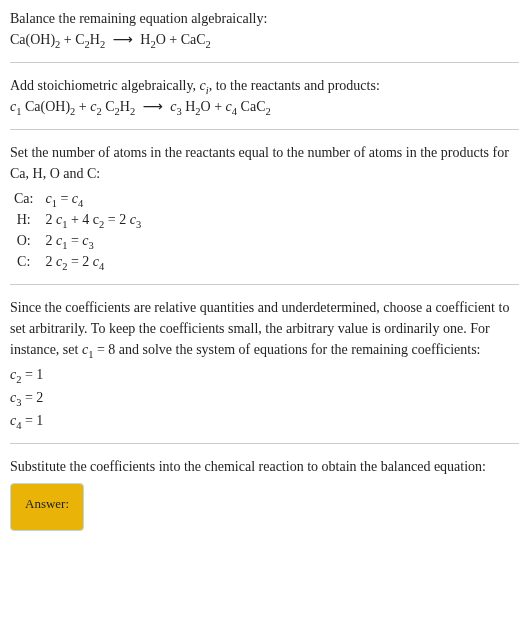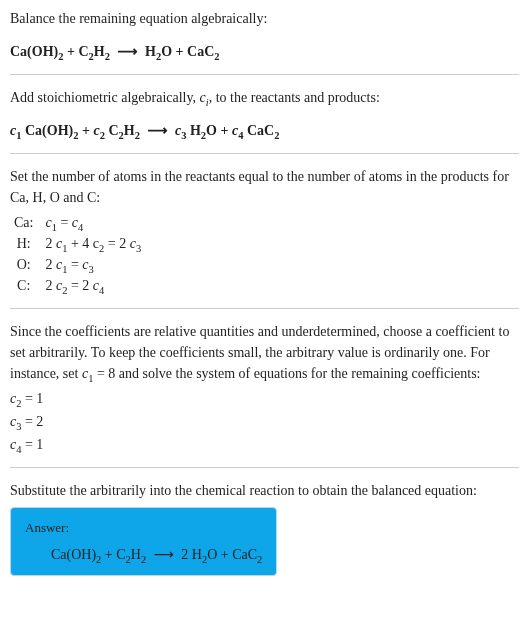--- a/index.html
+++ b/index.html
@@ -18,22 +18,21 @@
     }
     .section {
       margin-bottom: 8px;
     }
     .divider {
       border: none;
       border-top: 1px solid #ccc;
       margin: 12px 0;
     }
     .equation {
-      margin-top: 12px;
-      font-weight: bold;
+      margin-top: 0;
     }
     .sub {
       font-size: 0.75em;
       vertical-align: sub;
       line-height: 0;
     }
     .italic {
       font-style: italic;
     }
     .coef-table {
@@ -49,21 +48,21 @@
       padding-right: 8px;
     }
     .solved {
       margin-top: 4px;
     }
     .solved div {
       margin-bottom: 2px;
     }
     .answer-box {
       display: inline-block;
-      background: #0ea5e9;
+      background: #eab308;
       border: 1px solid #b8d8e8;
       border-radius: 4px;
       padding: 10px 14px;
       margin-top: 6px;
     }
     .answer-label {
       font-size: 13px;
       margin-bottom: 6px;
     }
     .answer-eq {
@@ -134,21 +133,17 @@
   <div class="solved">
     <div><span class="italic">c</span><span class="sub">2</span><span> = 1</span></div>
     <div><span class="italic">c</span><span class="sub">3</span><span> = 2</span></div>
     <div><span class="italic">c</span><span class="sub">4</span><span> = 1</span></div>
   </div>
 </div>
 
 <hr class="divider">
 
 <div class="section">
-  <div>Substitute the arbitrarily into the chemical reaction to obtain the balanced equation:</div>
+  <div>Substitute the coefficients into the chemical reaction to obtain the balanced equation:</div>
   <div class="answer-box">
     <div class="answer-label">Answer:</div>
-    <div class="answer-eq">
-      <span>Ca(OH)</span><span class="sub">2</span><span> + </span><span>C</span><span class="sub">2</span><span>H</span><span class="sub">2</span>
-      <span class="arrow">⟶</span><span> 2 </span><span>H</span><span class="sub">2</span><span>O + CaC</span><span class="sub">2</span>
-    </div>
   </div>
 </div>
 
 </body></html>

